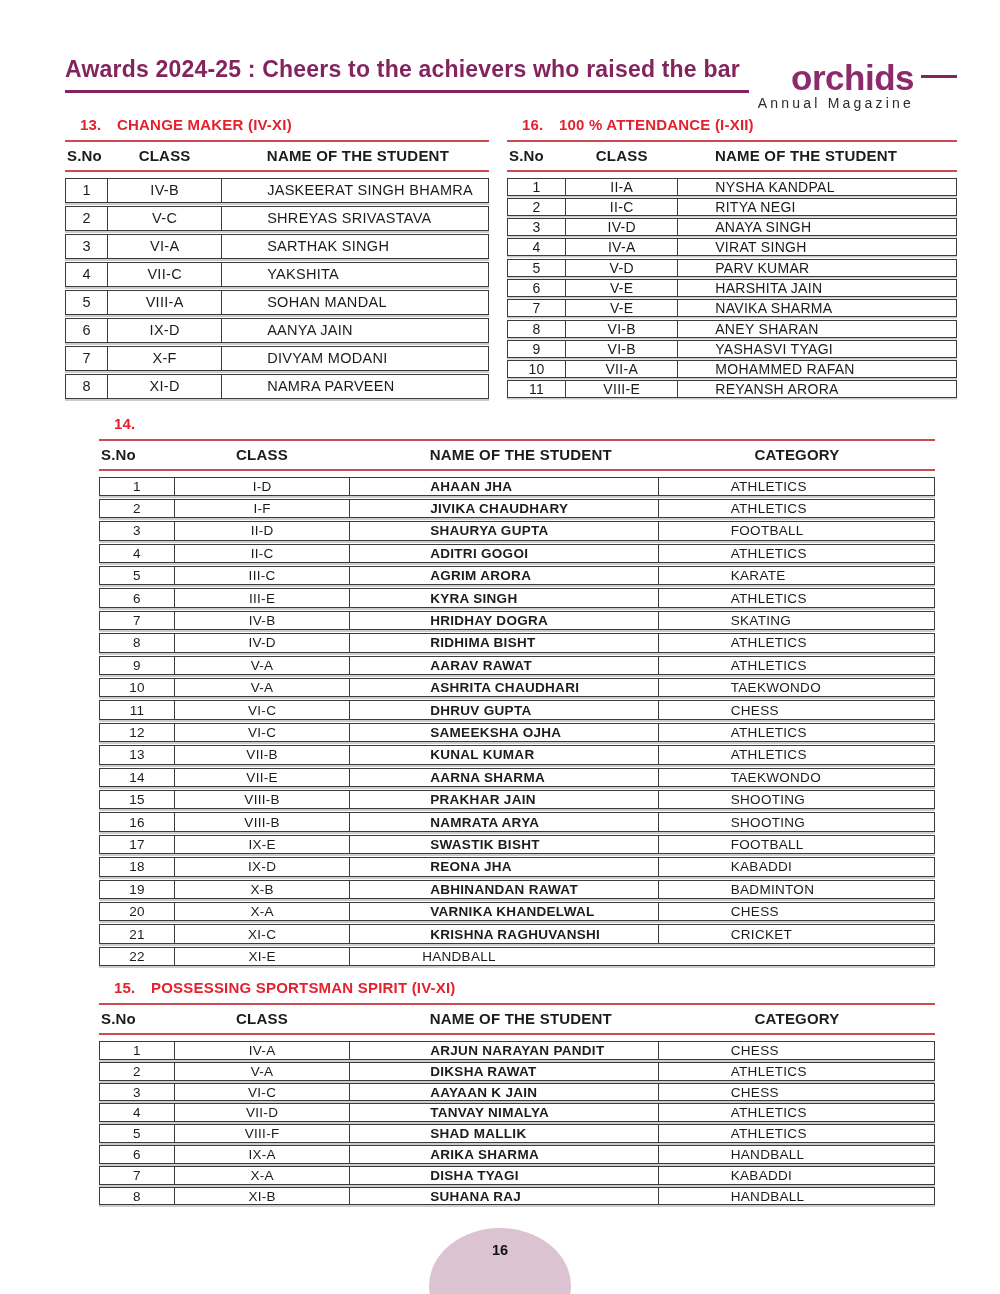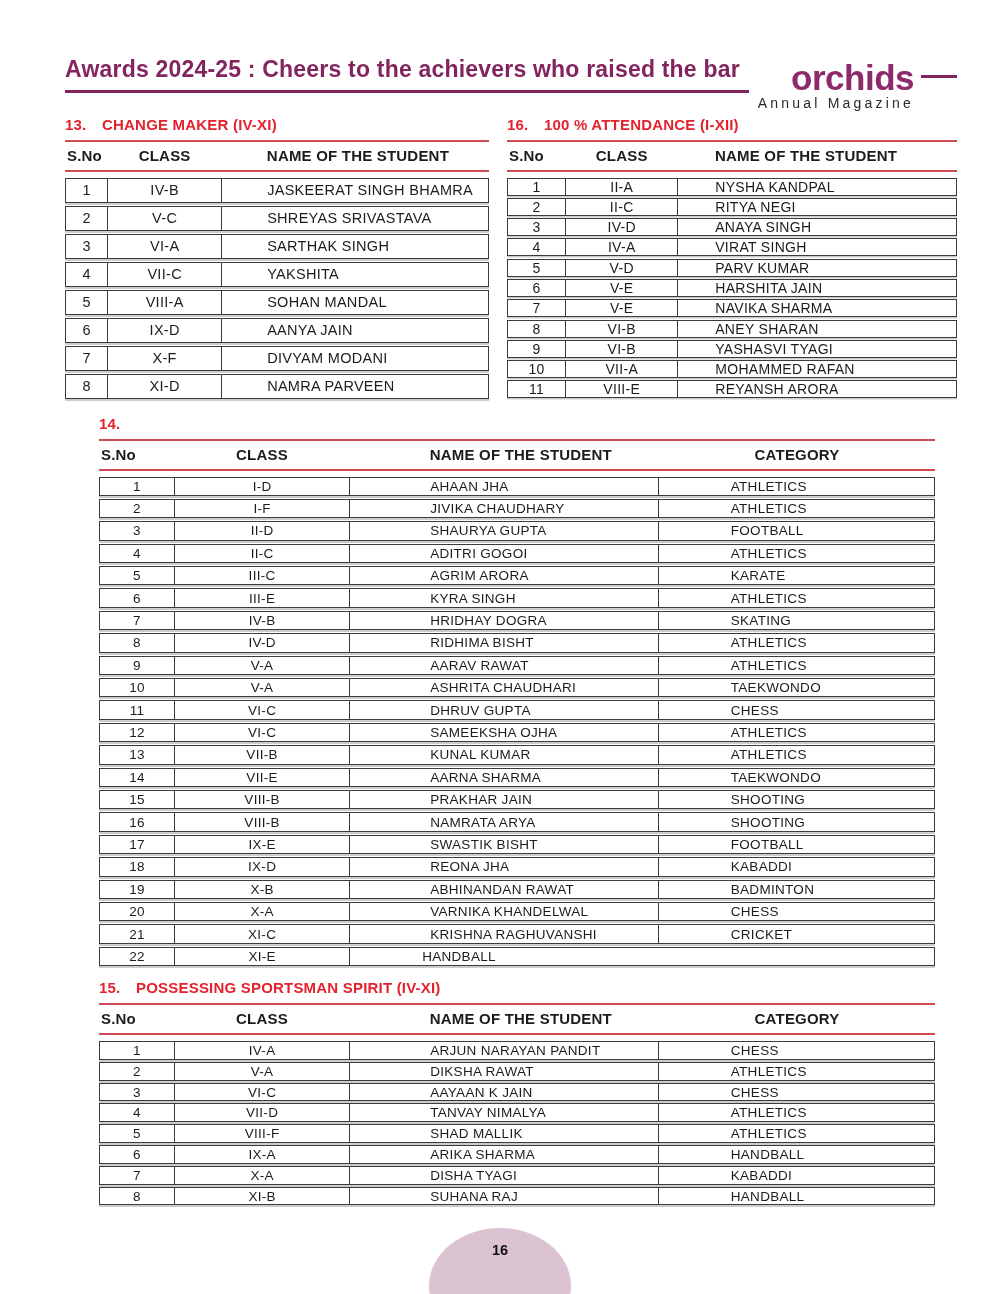--- a/index.html
+++ b/index.html
@@ -75,20 +75,21 @@
   .sec16 { flex: 1; }
   .full { margin-top: 13px; padding-left: 34px; }
 
   .sec-heading {
     display: flex;
     color: #E4222D;
     font-weight: bold;
     font-size: 15px;
     letter-spacing: 0.2px;
     margin-bottom: 7px;
+    margin-left: 15px;
   }
   .sec-num { width: 37px; flex: none; }
 
   .thead {
     border-top: 2px solid #CE4A52;
     border-bottom: 2px solid #CE4A52;
     padding: 5px 0 6px 0;
     margin-bottom: 6px;
     display: grid;
     font-weight: bold;
@@ -127,21 +128,21 @@
 
   
   .sec16 .thead, .sec16 .trow { grid-template-columns: 13% 25% 62%; }
   .sec16 .trow { height: 18px; margin-bottom: 2.3px; font-size: 14px; box-shadow: 0 1.5px 0 #cccccc; }
   .sec16 .cell-class { border-right: 1.2px solid #3b3b3b; }
   .sec16 .cell-name, .sec16 .th-name { padding-left: 37px; }
 
   
   .cols4 .thead, .cols4 .trow { grid-template-columns: 9% 21% 37% 33%; }
   .cols4 .cell-class { border-right: 1.2px solid #3b3b3b; }
-  .cols4 .cell-name { border-right: 1.2px solid #3b3b3b; padding-left: 80px; }
+  .cols4 .cell-name { border-right: 1.2px solid #3b3b3b; padding-left: 80px; font-weight: bold; }
   .cols4 .th-name { padding-left: 80px; }
   .sec14 .trow { height: 19.4px; margin-bottom: 3px; font-size: 13.5px; }
   .sec15 .trow { height: 18.8px; margin-bottom: 2px; font-size: 13.5px; }
 
   
   .page-oval {
     position: absolute;
     left: 50%;
     bottom: -50px;
     transform: translateX(-50%);

